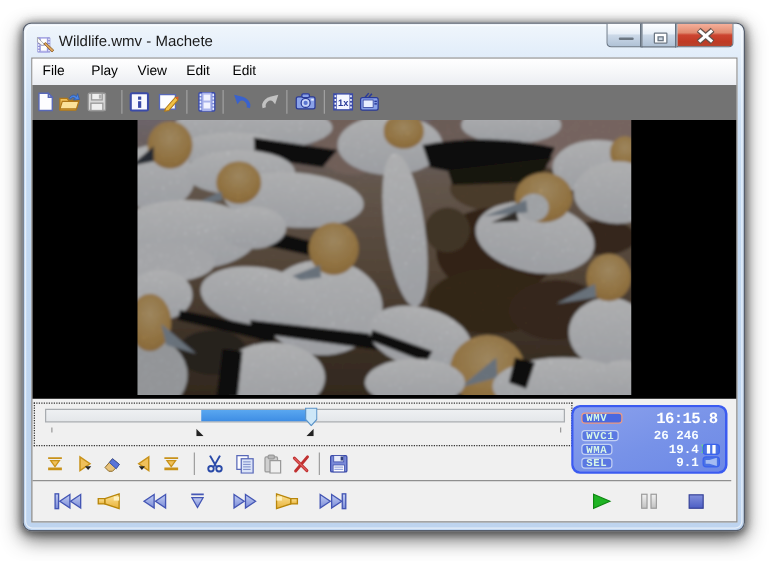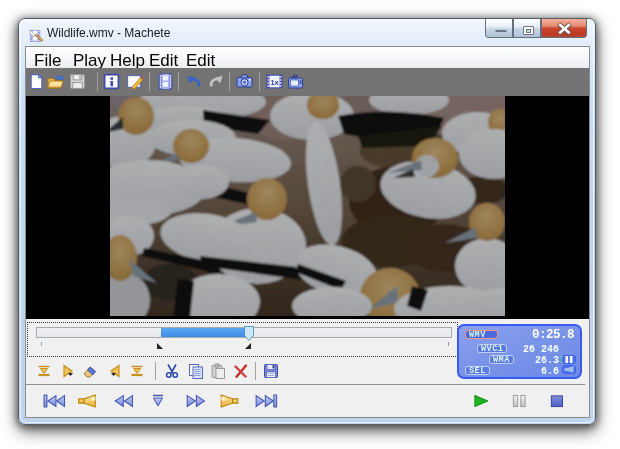--- a/index.html
+++ b/index.html
@@ -31,21 +31,21 @@
 .glyph-max { position:absolute; left:9px; top:7px; width:11px; height:9px;
   background:#fff; border:1px solid #6b7682; border-radius:1px; }
 .glyph-max-in { position:absolute; left:2px; top:1.5px; width:5px; height:4px;
   background:#cfd9e4; border:1px solid #6b7682; }
 #client {
   position:absolute; left:6px; top:27px; width:565px; height:372px;
   background:#f0f0f0; border:1px solid #8b8b8b;
 }
 #menubar { position:absolute; left:0; top:0; width:100%; height:21px;
   background:linear-gradient(180deg,#ffffff 0%,#f6f7f9 50%,#ebedf2 100%);
-  font-size:17px; color:#000; }
+  font-size:11px; color:#000; }
 .mi { position:absolute; top:4px; }
 #toolbar { position:absolute; left:0; top:21px; width:100%; height:28px;
   background:#737373; }
 #videoarea { position:absolute; left:0; top:49px; width:563px; height:223px;
   background:#000; }
 #video { position:absolute; left:84px; top:0; width:395px; height:220px; }
 
 #seekfocus { position:absolute; left:2px; top:276px; width:429px; height:33px;
   outline:1px dotted #333; }
 #seektrack { position:absolute; left:10px; top:280px; width:416px; height:11px;
@@ -123,21 +123,21 @@
               <line x1="-5.2" y1="-4.5" x2="5.2" y2="4.5"></line>
               <line x1="5.2" y1="-4.5" x2="-5.2" y2="4.5"></line>
             </g>
           </g>
         </svg></div>
   </div>
   <div id="client">
     <div id="menubar">
       <span class="mi" style="left:8px">File</span>
       <span class="mi" style="left:47px">Play</span>
-      <span class="mi" style="left:84px">Help</span>
+      <span class="mi" style="left:84px">View</span>
       <span class="mi" style="left:123px">Edit</span>
       <span class="mi" style="left:160px">Edit</span>
     </div>
     <div id="toolbar">
       <svg class="ti" style="left:2px" viewBox="0 0 16 16">
           <path d="M3 1.5 h7 l3 3 V14.5 H3 Z" fill="#fdfdff" stroke="#5868b8" stroke-width="1"></path>
           <path d="M10 1.5 l3 3 h-3 Z" fill="#c8d2f0" stroke="#5868b8" stroke-width="1"></path>
         </svg>
       <svg class="ti" style="left:21px" viewBox="0 0 18 16">
           <path d="M1 5 h6 l1.5 2 H17 l-2.5 8 H1 Z" fill="#f0c05a" stroke="#b07818" stroke-width="1"></path>
@@ -350,32 +350,32 @@
     <div class="tick" style="left:15px;top:295px;height:4px;"></div>
     <div class="tick" style="left:422px;top:295px;height:4px;"></div>
     <svg class="abs" style="left:131px;top:296px" width="6" height="6">
         <path d="M0 6 L6 6 L6 0 Z" fill="#222" transform="scale(-1,1) translate(-6,0)"></path>
       </svg>
     <svg class="abs" style="left:219px;top:296px" width="6" height="6">
         <path d="M0 6 L6 6 L6 0 Z" fill="#222"></path>
       </svg>
     <div id="info">
       <div class="badge" style="left:6px;top:4px;width:33px;border-color:#ef9a80;background:#4a68e0;color:#d4f8e4;">WMV</div>
-      <div class="itime">0:25.8</div>
-      <div class="badge" style="left:18px;top:18px;">WVC1</div>
+      <div class="itime">16:15.8</div>
+      <div class="badge" style="left:6px;top:18px;">WVC1</div>
       <div class="ival" style="right:21px;top:19px;">26 246</div>
       <div class="ival" style="right:5px;top:29px;color:#72e872;font-family:Liberation Serif, serif;">KB</div>
-      <div class="badge" style="left:6px;top:29px;margin-left:24px;">WMA</div>
-      <div class="ival" style="right:21px;top:30px;">26.3</div>
+      <div class="badge" style="left:6px;top:29px;">WMA</div>
+      <div class="ival" style="right:21px;top:30px;">19.4</div>
       <div class="ibox" style="right:4px;top:28.5px;"><svg width="10" height="7" viewBox="0 0 10 7" style="vertical-align:top;margin-top:0.5px">
             <rect x="1.5" y="0" width="2.6" height="7" fill="#fff"></rect>
             <rect x="5.9" y="0" width="2.6" height="7" fill="#fff"></rect>
           </svg></div>
       <div class="badge" style="left:6px;top:39.5px;">SEL</div>
-      <div class="ival" style="right:21px;top:41px;">6.6</div>
+      <div class="ival" style="right:21px;top:41px;">9.1</div>
       <div class="ibox" style="right:4px;top:39px;">
         <svg width="11" height="7" viewBox="0 0 11 7" style="vertical-align:top;margin-top:0px">
             <path d="M0.5 2 h3 v3 h-3 z M3.5 2 L9.5 0.2 V6.8 L3.5 5 Z" fill="#a4bcf2"></path>
           </svg>
       </div>
     </div>
     <div id="tb2">
       <svg class="t2" style="left:10px" viewBox="0 0 16 16">
           <path d="M2.5 3.5 h11" stroke="#c8921a" stroke-width="1.5" fill="none"></path>
           <path d="M4.5 5.5 h7 l-3.5 4.8 z" fill="#f0c05a" stroke="#c8921a" stroke-width="1"></path>

